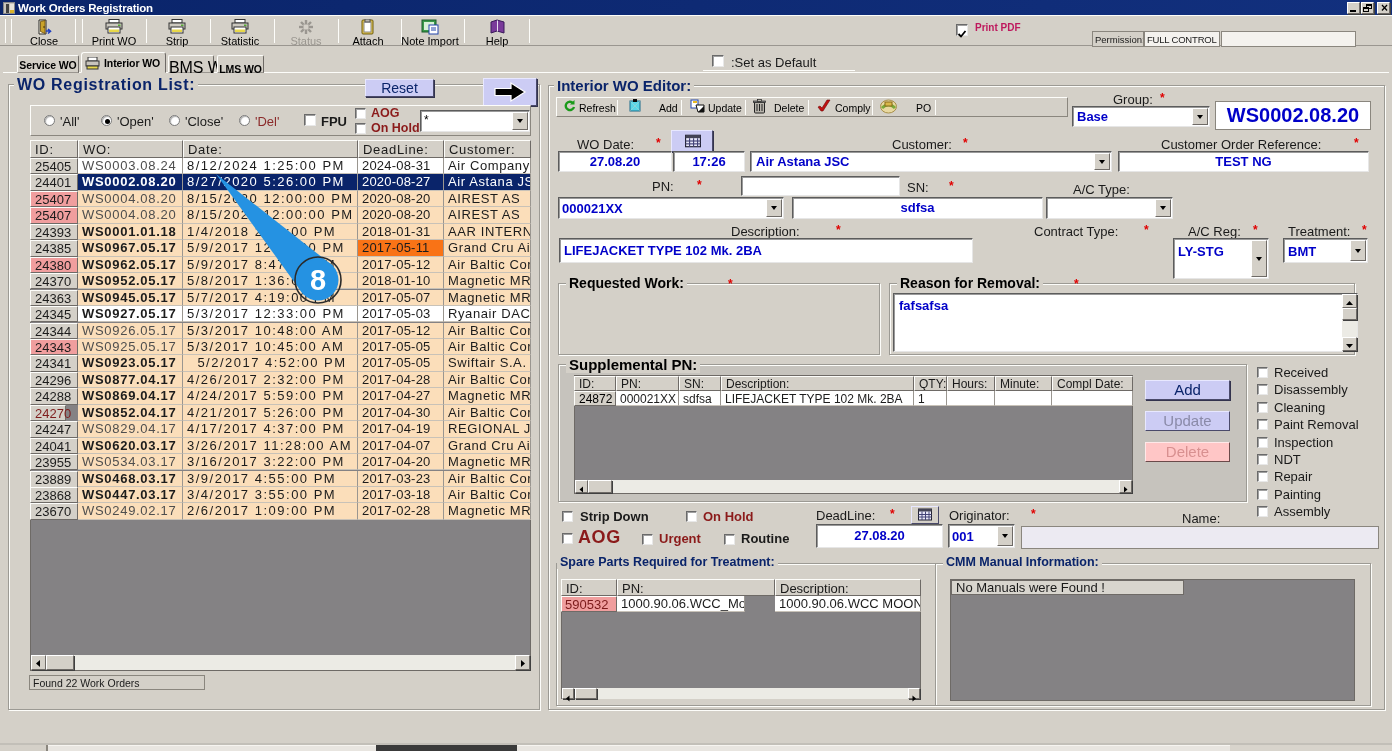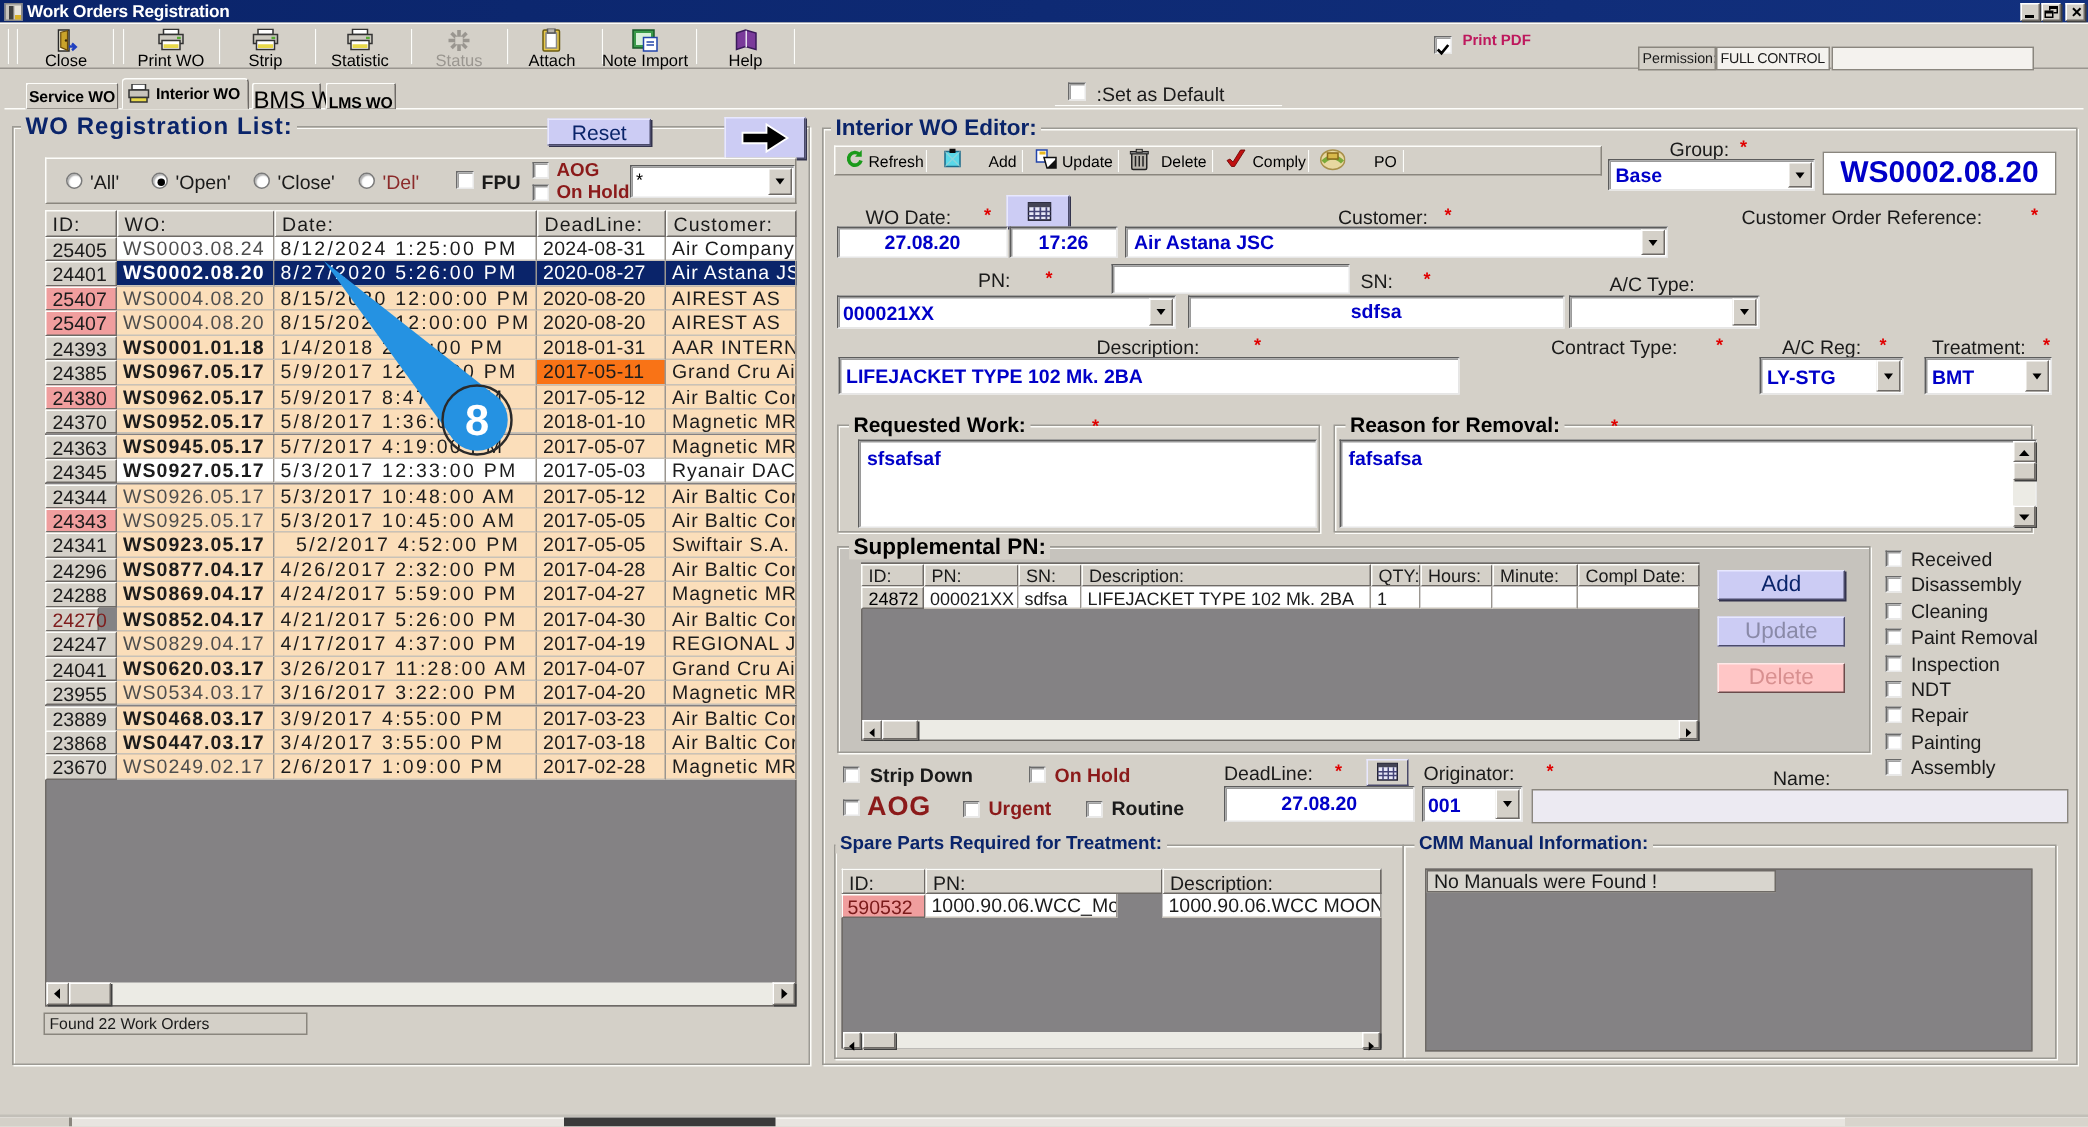--- a/index.html
+++ b/index.html
@@ -360,20 +360,21 @@
 <div class="ab lbl" style="left:1161px;top:137px;">Customer Order Reference:</div>
 <div class="ab star" style="left:1354px;top:136px;">*</div>
 <div class="ab sunken" style="left:558px;top:151px;width:114px;height:21px;text-align:center;"><span class="bluev" style="line-height:19px;">27.08.20</span></div>
 <div class="ab sunken" style="left:673px;top:151px;width:72px;height:21px;text-align:center;"><span class="bluev" style="line-height:19px;">17:26</span></div>
 <div class="ab sunken" style="left:750px;top:151px;width:362px;height:21px;">
       <span class="bluev" style="position:absolute;left:5px;top:2px;">Air Astana JSC</span>
       <div class="combo-btn">
         <div class="arr-d"></div>
       </div>
     </div>
+<div class="ab sunken" style="left:1118px;top:151px;width:251px;height:21px;text-align:center;"><span class="bluev" style="line-height:19px;">TEST NG</span></div>
 <div class="ab lbl" style="left:652px;top:179px;">PN:</div>
 <div class="ab star" style="left:697px;top:178px;">*</div>
 <div class="ab sunken" style="left:741px;top:176px;width:159px;height:20px;"></div>
 <div class="ab lbl" style="left:907px;top:180px;">SN:</div>
 <div class="ab star" style="left:949px;top:179px;">*</div>
 <div class="ab lbl" style="left:1073px;top:182px;">A/C Type:</div>
 <div class="ab sunken" style="left:558px;top:197px;width:226px;height:22px;">
       <span class="bluev" style="position:absolute;left:3px;top:3px;">000021XX</span>
       <div class="combo-btn">
         <div class="arr-d"></div>
@@ -389,38 +390,35 @@
 <div class="ab star" style="left:836px;top:223px;">*</div>
 <div class="ab lbl" style="left:1034px;top:224px;">Contract Type:</div>
 <div class="ab star" style="left:1144px;top:223px;">*</div>
 <div class="ab lbl" style="left:1188px;top:224px;">A/C Reg:</div>
 <div class="ab star" style="left:1253px;top:223px;">*</div>
 <div class="ab lbl" style="left:1288px;top:224px;">Treatment:</div>
 <div class="ab star" style="left:1362px;top:223px;">*</div>
 <div class="ab sunken" style="left:559px;top:238px;width:414px;height:25px;">
       <span class="bluev" style="position:absolute;left:4px;top:4px;">LIFEJACKET TYPE 102 Mk. 2BA</span>
     </div>
-<div class="ab sunken" style="left:1173px;top:238px;width:96px;height:25px;">
+<div class="ab sunken" style="left:1173px;top:238px;width:96px;height:41px;">
       <span class="bluev" style="position:absolute;left:4px;top:5px;">LY-STG</span>
       <div class="combo-btn">
         <div class="arr-d"></div>
       </div>
     </div>
 <div class="ab sunken" style="left:1283px;top:238px;width:85px;height:25px;">
       <span class="bluev" style="position:absolute;left:4px;top:5px;">BMT</span>
       <div class="combo-btn">
         <div class="arr-d"></div>
       </div>
     </div>
 <div class="ab groove" style="left:558px;top:283px;width:322px;height:72px;"></div>
 <div class="ab gb-label" style="left:566px;top:275px;font-size:14px;color:#000;">Requested Work:</div>
 <div class="ab star" style="left:728px;top:277px;">*</div>
-<div class="ab sunken" style="left:572px;top:293px;width:306px;height:59px;">
-      <span class="bluev" style="position:absolute;left:5px;top:4px;">sfsafsaf</span>
-    </div>
 <div class="ab groove" style="left:889px;top:283px;width:466px;height:72px;"></div>
 <div class="ab gb-label" style="left:897px;top:275px;font-size:14px;color:#000;">Reason for Removal:</div>
 <div class="ab star" style="left:1074px;top:277px;">*</div>
 <div class="ab sunken" style="left:893px;top:293px;width:465px;height:59px;">
       <span class="bluev" style="position:absolute;left:5px;top:4px;">fafsafsa</span>
     </div>
 <div class="ab" style="left:1342px;top:294px;width:15px;height:57px;background:#ecebe5;"></div>
 <div class="ab raised" style="left:1342px;top:294px;width:15px;height:14px;"><svg width="13" height="12" viewBox="0 0 13 12">
         <path d="M6.5 4 L10 8 L3 8 Z" fill="#000"></path>
       </svg></div>

